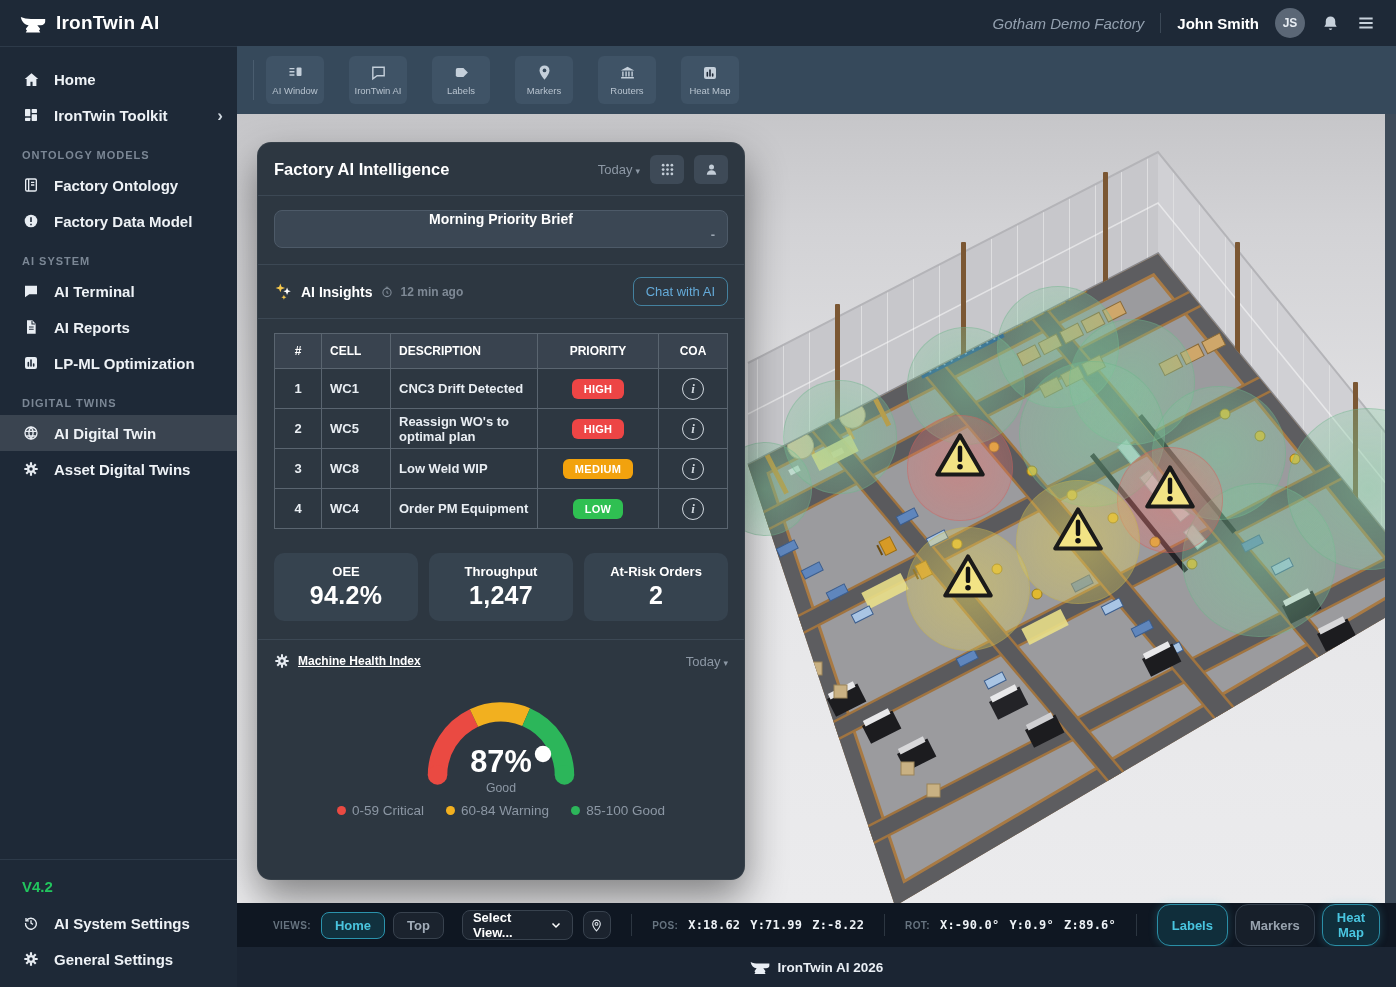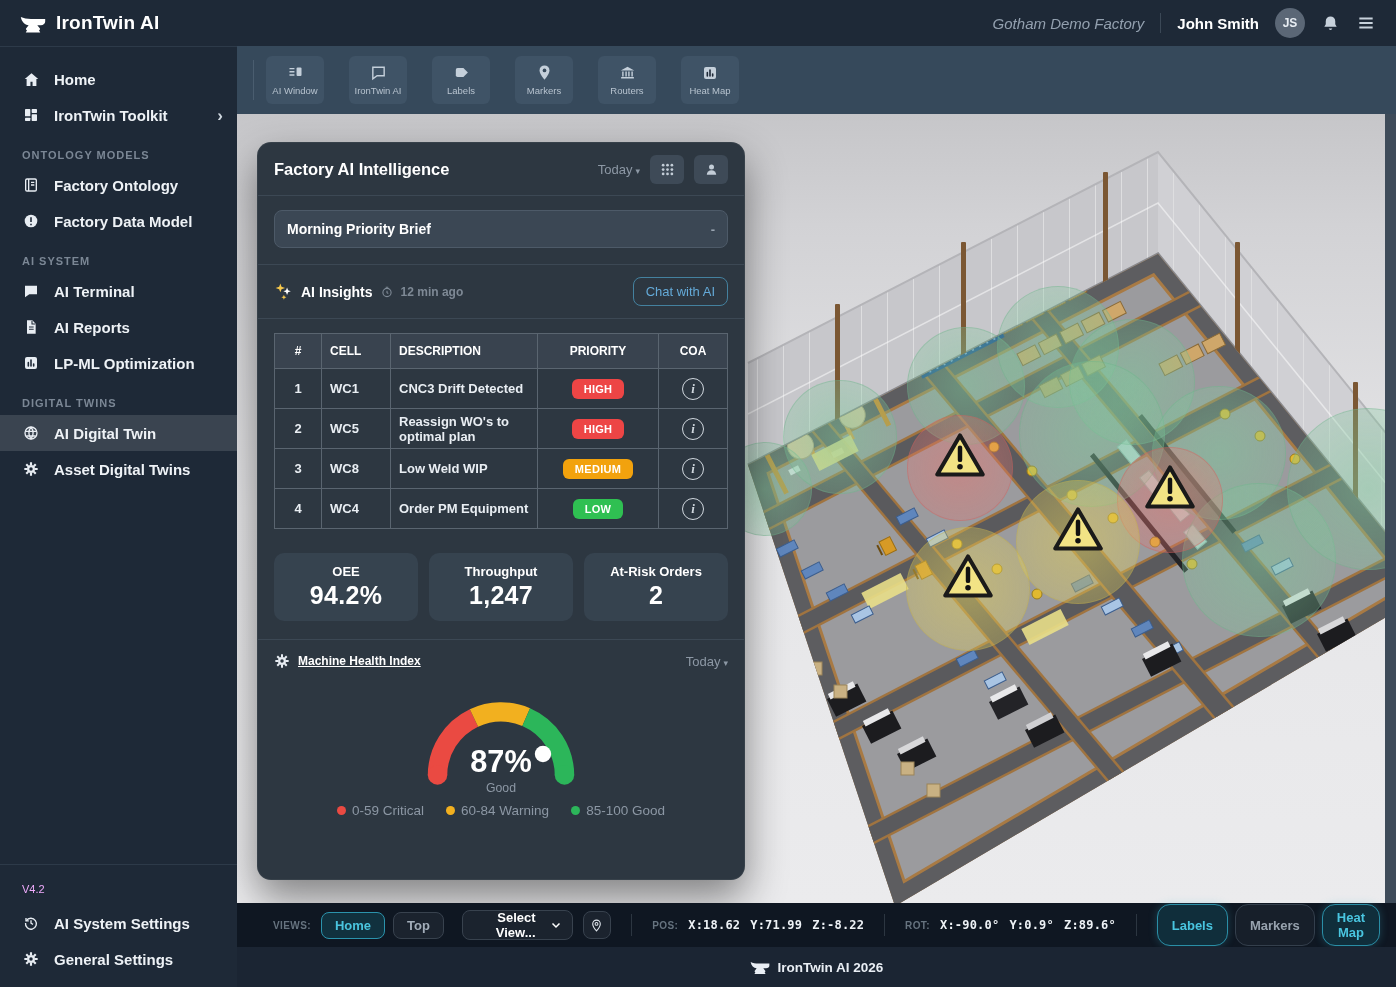--- a/index.html
+++ b/index.html
@@ -26,21 +26,21 @@
   .sidebar{position:absolute;top:46px;left:0;width:237px;bottom:0;background:#1e2937;
            border-top:1px solid #2d3a49;box-sizing:border-box;z-index:25;display:flex;flex-direction:column;}
   .nav{padding-top:14px;flex:1;}
   .nav-item{display:flex;align-items:center;gap:14px;height:36px;padding:0 14px 0 22px;color:#eef2f6;
             font-size:15px;font-weight:600;cursor:pointer;position:relative;}
   .nav-item .ic{color:#e8edf3;width:18px;}
   .nav-item.active{background:#3a4450;}
   .nav-item .chev{margin-left:auto;color:#cfd7df;font-size:17px;font-weight:700;line-height:1;}
   .nav-sec{margin:16px 0 6px 22px;font-size:11px;font-weight:700;letter-spacing:1px;color:#7b8795;}
   .side-foot{border-top:1px solid #2d3a49;padding:12px 0 10px;}
-  .side-version{margin:6px 0 10px 22px;color:#f0abfc;font-size:11px;font-weight:400;}
+  .side-version{margin:6px 0 10px 22px;color:#22c55e;font-size:15px;font-weight:700;}
 
   
   .chead{position:absolute;left:237px;top:46px;right:0;height:68px;background:#36495b;
          display:flex;align-items:center;box-sizing:border-box;padding:0 14px 0 16px;z-index:20;}
   .chead-title{color:#fff;font-size:20px;font-weight:700;letter-spacing:.2px;flex:1;}
   .chead-div{width:1px;height:40px;background:#4a5d6f;margin-right:12px;}
   .tools{display:flex;gap:25px;}
   .tool-btn{width:58px;height:48px;background:#3f5366;border-radius:6px;display:flex;flex-direction:column;
             align-items:center;justify-content:center;gap:4px;color:#b7c3cf;cursor:pointer;}
   .tool-btn .ic{color:#c4cfda;}
@@ -67,21 +67,21 @@
          display:flex;flex-direction:column;box-sizing:border-box;color:#fff;}
   .panel-head{height:52px;display:flex;align-items:center;padding:0 16px;gap:10px;flex:0 0 auto;}
   .panel-title{font-size:16.5px;font-weight:700;flex:1;}
   .range-lbl{color:#8d98a5;font-size:13px;cursor:pointer;}
   .range-lbl .car{font-size:9px;margin-left:3px;}
   .ph-btn{width:34px;height:29px;background:#3e4a57;border-radius:6px;display:flex;align-items:center;justify-content:center;
           color:#c3cdd7;cursor:pointer;}
   .p-div{height:1px;background:#3c4854;flex:0 0 auto;}
   .panel-body{padding:14px 16px 0;flex:0 0 auto;}
   .brief-select{height:38px;background:#3b4754;border:1px solid #4d5a68;border-radius:8px;display:flex;align-items:center;
-                padding:0 12px;box-sizing:border-box;cursor:pointer;}
+                padding:0 12px;box-sizing:border-box;cursor:pointer;flex-direction:column;}
   .brief-select .val{font-size:14px;font-weight:700;}
   .brief-select .car{margin-left:auto;color:#9aa5b2;font-size:13px;font-weight:700;}
   .insights-row{display:flex;align-items:center;gap:8px;padding:12px 16px;}
   .insights-title{font-size:14px;font-weight:700;}
   .updated{color:#7e8995;font-size:12px;display:flex;align-items:center;gap:8px;font-weight:bold;}
   .chat-btn{margin-left:auto;border:1px solid #44819f;color:#64aad8;background:transparent;border-radius:8px;
             font-size:13px;padding:6px 12px;cursor:pointer;font-family:inherit;}
   table.insights{width:100%;border-collapse:collapse;margin-top:14px;}
   table.insights th,table.insights td{border:1px solid #5a6570;font-size:13px;}
   table.insights th{background:#39434f;color:#fff;font-weight:700;height:34px;font-size:12px;padding:0 8px;text-align:left;}
@@ -104,21 +104,21 @@
   .leg-dot{width:9px;height:9px;border-radius:50%;}
 
   
   .bottombar{position:absolute;left:237px;right:0;bottom:40px;height:44px;background:#0f1722;display:flex;
              align-items:center;padding:0 16px 0 36px;box-sizing:border-box;gap:10px;z-index:20;}
   .bb-label{color:#66737f;font-size:10px;font-weight:700;letter-spacing:.4px;}
   .vbtn{border-radius:8px;padding:5px 13px;font-size:13px;font-weight:700;cursor:pointer;font-family:inherit;}
   .vbtn.on{color:#4ac4de;border:1px solid #2b93ac;background:#11313e;}
   .vbtn.off{color:#a2adb9;border:1px solid #38424e;background:#1b232e;}
   .bb-select{background:#1b232e;border:1px solid #38424e;border-radius:8px;height:28px;display:flex;align-items:center;
-             gap:14px;padding:0 10px;color:#fff;font-size:13px;font-weight:700;cursor:pointer;margin-left:8px;text-align:right;}
+             gap:14px;padding:0 10px;color:#fff;font-size:13px;font-weight:700;cursor:pointer;margin-left:8px;}
   .bb-pin{width:32px;height:28px;background:#1b232e;border:1px solid #38424e;border-radius:8px;color:#dfe5ec;
           display:flex;align-items:center;justify-content:center;cursor:pointer;}
   .bb-div{width:1px;height:22px;background:#2c3641;margin:0 10px;}
   .mono{font-family:"DejaVu Sans Mono",monospace;font-size:12px;font-weight:700;color:#eef2f6;letter-spacing:.2px;}
   .bb-right{margin-left:auto;display:flex;gap:7px;}
   .toggle{border-radius:13px;padding:5px 14px;font-size:13px;font-weight:700;cursor:pointer;font-family:inherit;}
   .toggle.on{color:#49c5e0;border:1px solid #2a8ea6;background:#102e3b;box-shadow:0 0 8px rgba(66,193,221,.25);}
   .toggle.off{color:#97a2ae;border:1px solid #343f4c;background:#171f2a;}
 
   

